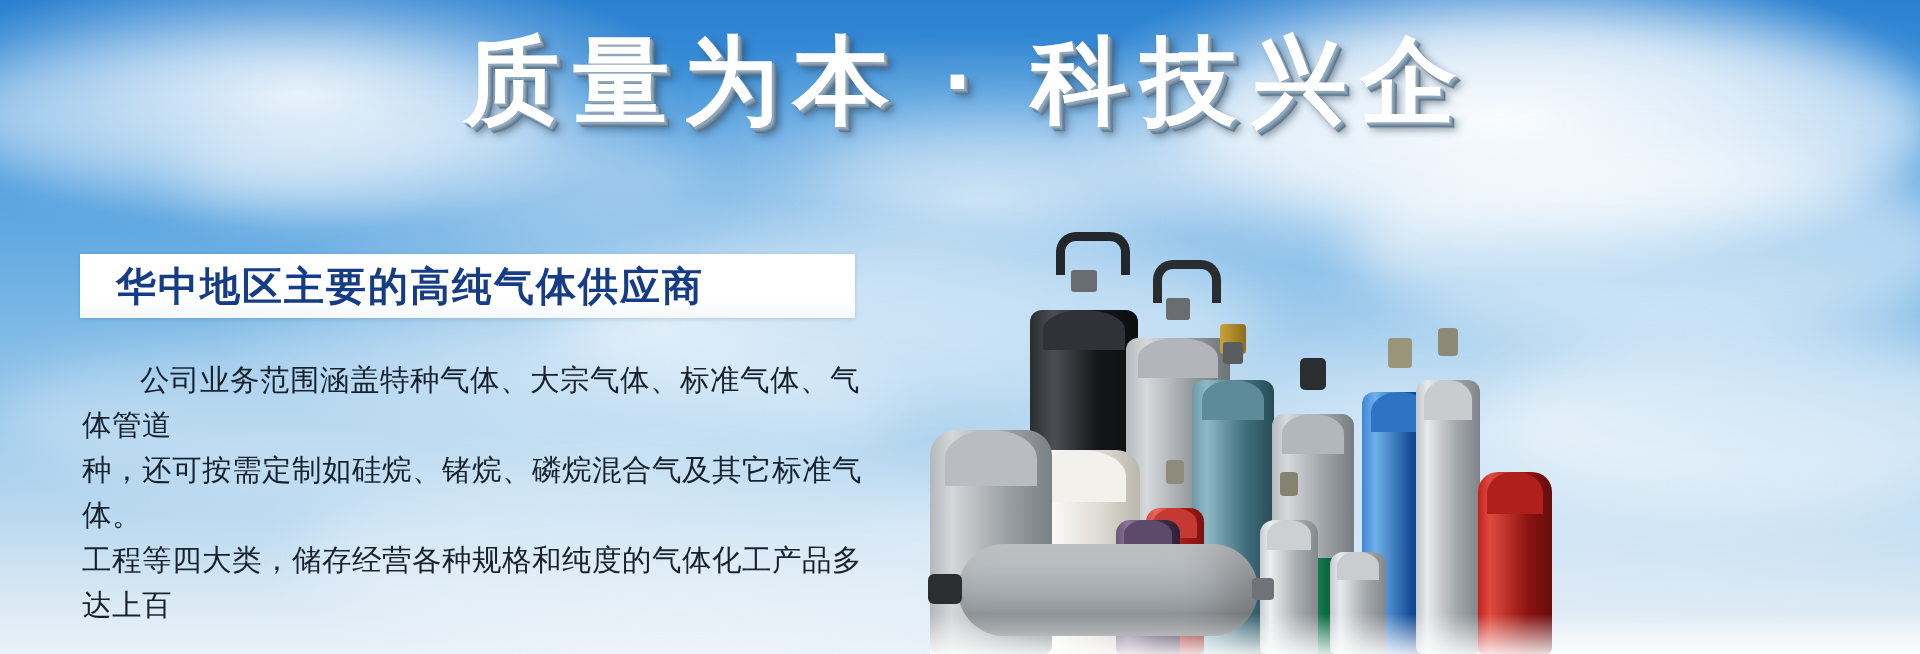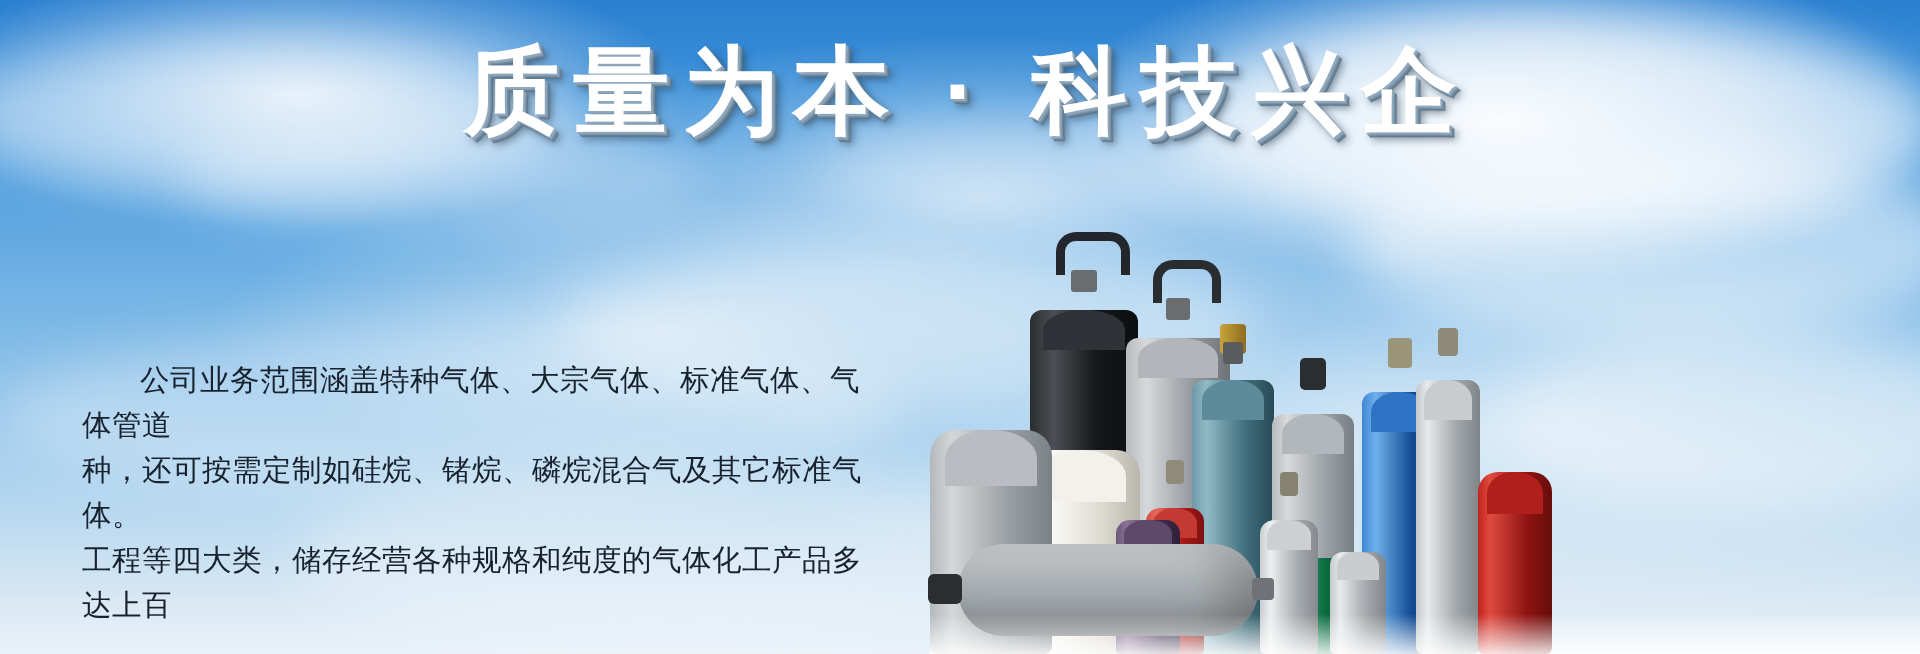--- a/index.html
+++ b/index.html
@@ -23,21 +23,21 @@
   .c3{left:1180px; top:20px;  width:760px;height:210px;opacity:.80;}
   .c4{left:1350px; top:150px; width:620px;height:190px;opacity:.70;}
   .c5{left:560px;  top:250px; width:700px;height:150px;opacity:.50;}
   .c6{left:0px;    top:330px; width:900px;height:170px;opacity:.40;}
   .c7{left:820px;  top:120px; width:420px;height:90px; opacity:.38;}
   .c8{left:1500px; top:330px; width:520px;height:180px;opacity:.55;}
   .c9{left:300px;  top:470px; width:760px;height:170px;opacity:.45;}
 
   
   .headline{
-    position:absolute;left:0;right:0;top:28px;text-align:center;
+    position:absolute;left:0;right:0;top:18px;text-align:center;
     font-family:"Liberation Sans",sans-serif;
     font-size:96px;font-weight:700;letter-spacing:14px;
     color:#ffffff;white-space:nowrap;
     text-shadow:
       2px 2px 0 #8fa8bd, 3px 3px 0 #7d95aa, 4px 4px 0 #6e8699,
       5px 5px 1px #5d7486, 7px 7px 9px rgba(28,48,68,.55);
     padding-left:14px;
   }
 
   
@@ -96,20 +96,23 @@
   <div class="cloud c4"></div>
   <div class="cloud c5"></div>
   <div class="cloud c6"></div>
   <div class="cloud c7"></div>
   <div class="cloud c8"></div>
   <div class="cloud c9"></div>
 
   <div class="headline">质量为本 · 科技兴企</div>
 
 
+  <div class="slogan-box">
+    <div class="slogan-text">华中地区主要的高纯气体供应商</div>
+  </div>
 
   <div class="body-copy">
     <p class="first">公司业务范围涵盖特种气体、大宗气体、标准气体、气体管道</p>
     <p>种，还可按需定制如硅烷、锗烷、磷烷混合气及其它标准气体。</p>
     <p>工程等四大类，储存经营各种规格和纯度的气体化工产品多达上百</p>
   </div>
 
   <div class="photo">
 
     <div class="cyl" style="left:100px;width:108px;height:370px;">

